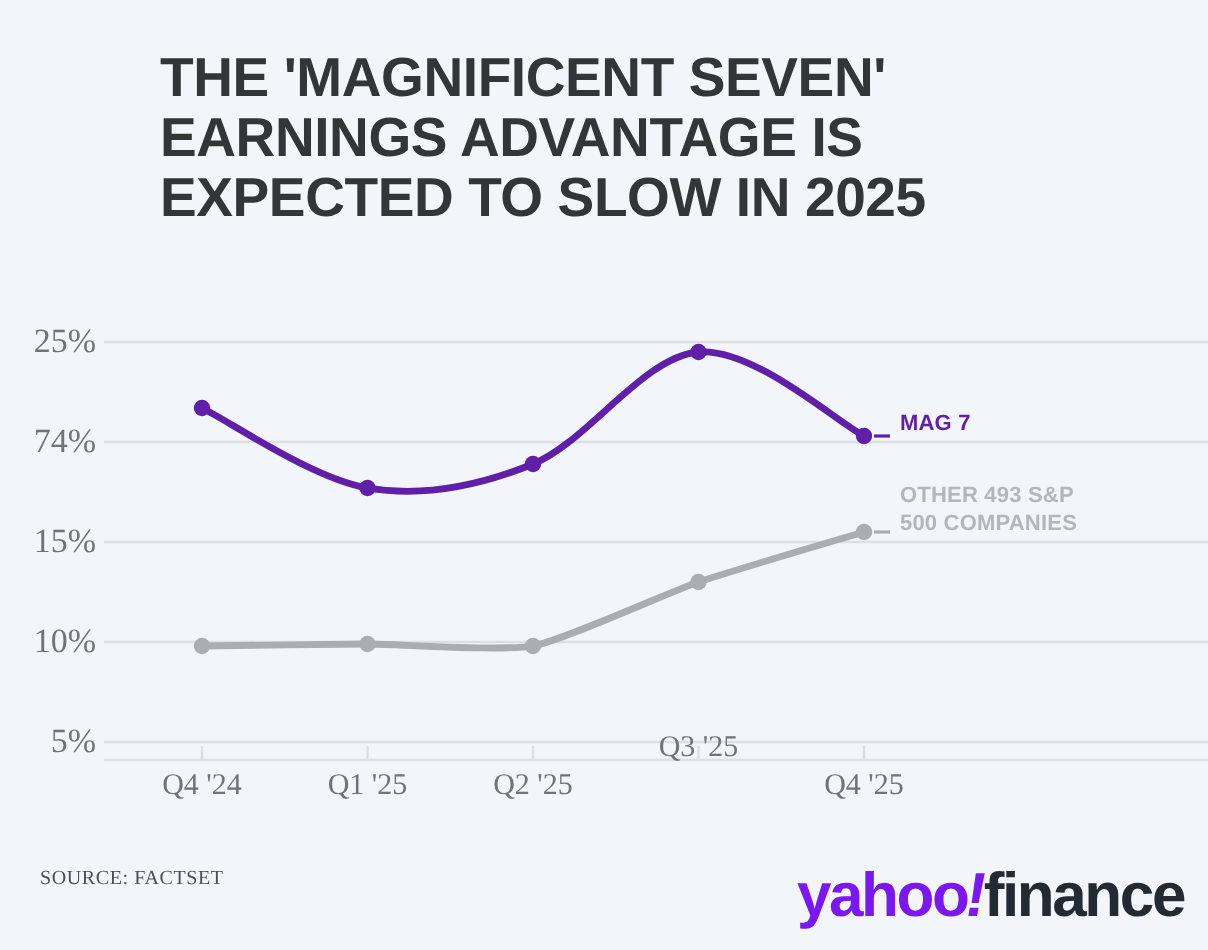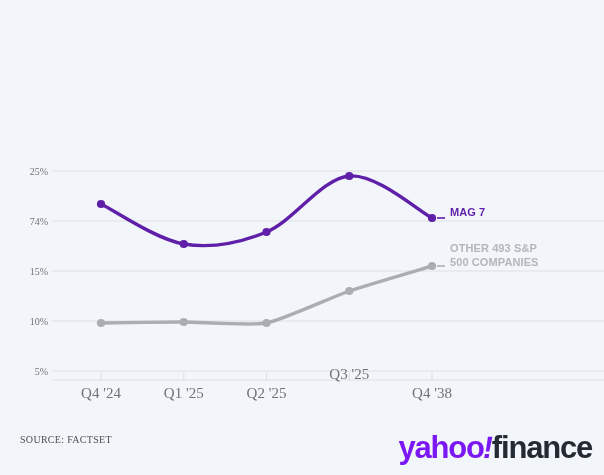--- a/index.html
+++ b/index.html
@@ -47,21 +47,21 @@
     pointer-events: none;
   }
   #plot-svg { display: block; }
 
   
   .ytick {
     position: absolute;
     right: 0;
     width: 44px;
     text-align: right;
-    font-size: 10px;
+    font-size: 17px;
     color: #6f7479;
     font-family: "Liberation Serif", serif;
     transform: translateY(-50%);
   }
   #y-axis-labels {
     position: absolute;
     left: 0px;
     top: 0px;
     width: 48px;
     height: 475px;
@@ -134,20 +134,25 @@
     display: inline-block;
     margin: 0 0px 0 -1px;
   }
   #brand-logo .fin { color: #232a31; }
 </style>
 </head>
 <body>
 
 <div id="chart-card">
 
+  <div id="page-title">
+    <span class="tline">THE 'MAGNIFICENT SEVEN'</span>
+    <span class="tline">EARNINGS ADVANTAGE IS</span>
+    <span class="tline">EXPECTED TO SLOW IN 2025</span>
+  </div>
 
   <div id="plot-area">
     <svg id="plot-svg" width="604" height="475">
         <line x1="52" y1="371" x2="604" y2="371" stroke="#dcdfe3" stroke-width="1.2"></line>
         <line x1="52" y1="321" x2="604" y2="321" stroke="#dcdfe3" stroke-width="1.2"></line>
         <line x1="52" y1="271" x2="604" y2="271" stroke="#dcdfe3" stroke-width="1.2"></line>
         <line x1="52" y1="221" x2="604" y2="221" stroke="#dcdfe3" stroke-width="1.2"></line>
         <line x1="52" y1="171" x2="604" y2="171" stroke="#dcdfe3" stroke-width="1.2"></line>
         <line x1="52" y1="380" x2="604" y2="380" stroke="#dcdfe3" stroke-width="1.2"></line>
         <line x1="101" y1="373" x2="101" y2="380" stroke="#dcdfe3" stroke-width="1.2"></line>
@@ -178,21 +183,21 @@
       <div class="ytick" style="top: 271px;">15%</div>
       <div class="ytick" style="top: 221px;">74%</div>
       <div class="ytick" style="top: 171px;">25%</div>
     </div>
 
   <div id="x-axis-labels">
       <div class="xtick" style="left: 101px; top: 385px;">Q4 '24</div>
       <div class="xtick" style="left: 183.75px; top: 385px;">Q1 '25</div>
       <div class="xtick" style="left: 266.5px; top: 385px;">Q2 '25</div>
       <div class="xtick" style="left: 349.25px; top: 366px;">Q3 '25</div>
-      <div class="xtick" style="left: 432px; top: 385px;">Q4 '38</div>
+      <div class="xtick" style="left: 432px; top: 385px;">Q4 '25</div>
     </div>
 
   <div class="series-label" id="label-mag7">MAG 7</div>
   <div class="series-label" id="label-other">OTHER 493 S&amp;P
 500 COMPANIES</div>
 
   <div id="source-note">SOURCE: FACTSET</div>
 
   <div id="brand-logo">
     <span class="yh">yahoo</span>

